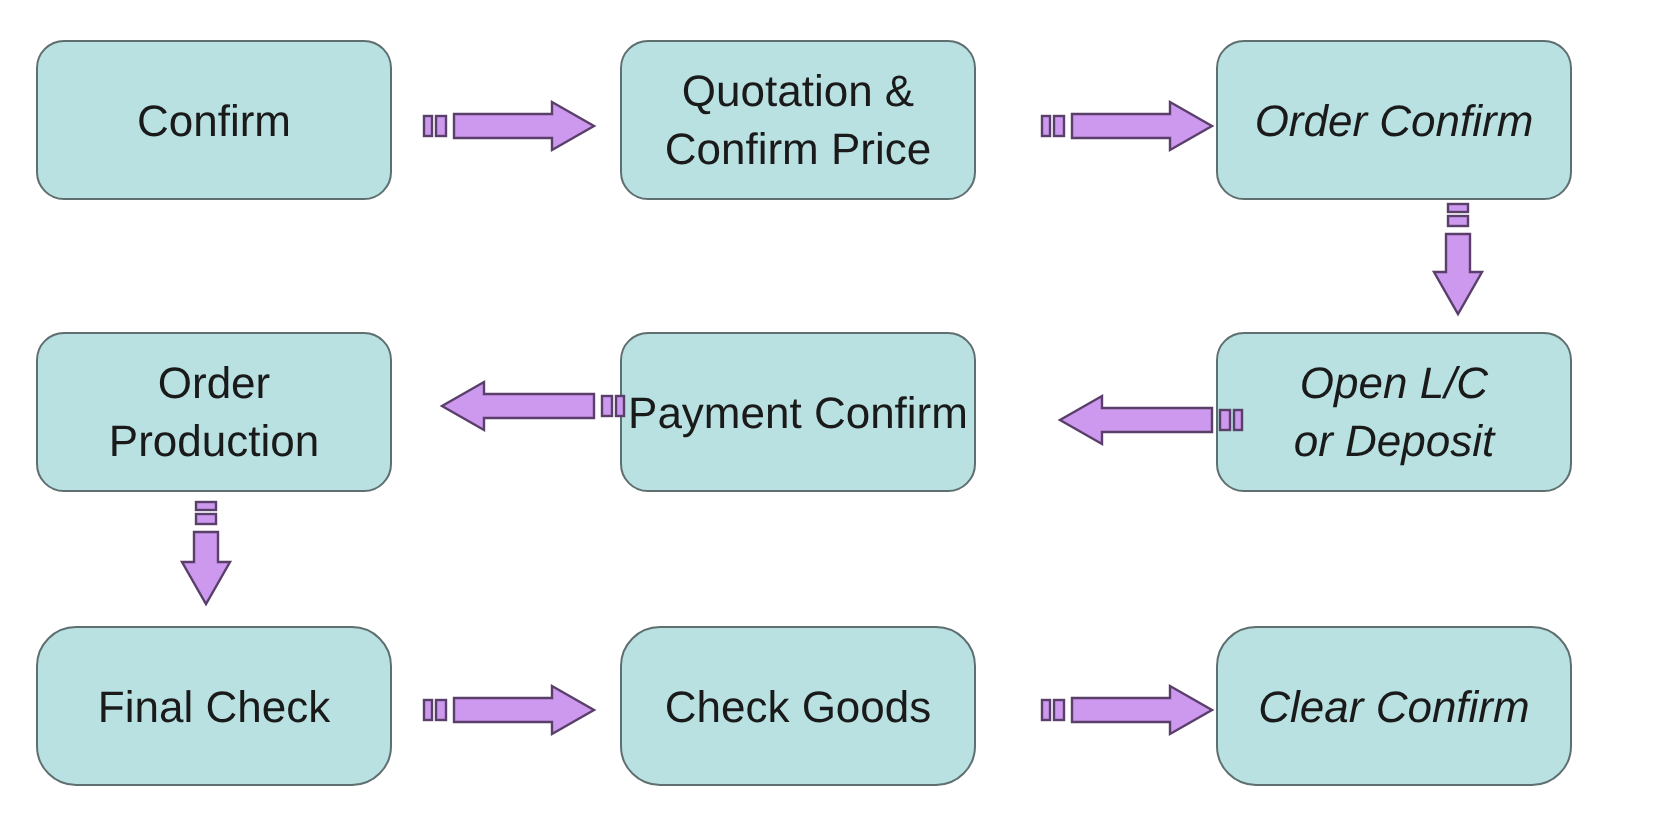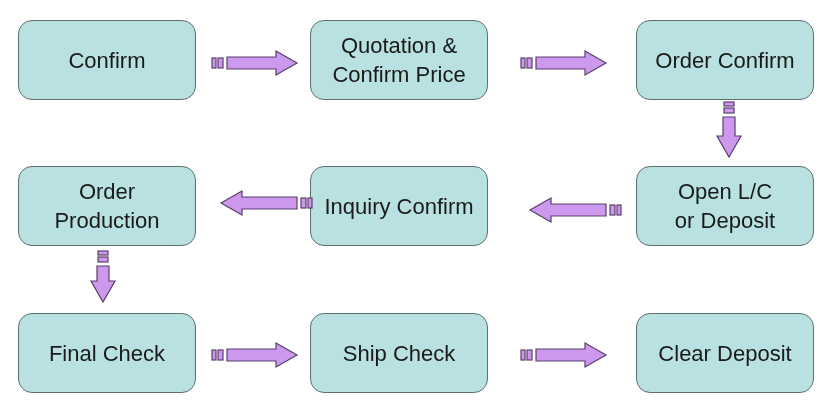--- a/index.html
+++ b/index.html
@@ -17,43 +17,43 @@
       border-radius: 14px;
       display: flex; align-items: center; justify-content: center;
       text-align: center;
       color: #1a1a1a;
       font-size: 22px;
       line-height: 29px;
       white-space: pre-line;
     }
     .c1 { left: 18px; }
     .c2 { left: 310px; }
-    .c3 { left: 636px; }
+    .c3 { left: 608px; font-style: italic; }
     .r1 { top: 20px; }
     .r2 { top: 166px; }
-    .r3 { top: 313px; }
+    .r3 { top: 313px; border-radius: 20px; }
     svg.arrow { position: absolute; overflow: visible; }
   </style>
 </head>
 <body>
 
 <div class="box c1 r1">Confirm</div>
 <div class="box c2 r1">Quotation &amp;
 Confirm Price</div>
 <div class="box c3 r1">Order Confirm</div>
 
 <div class="box c3 r2">Open L/C
 or Deposit</div>
-<div class="box c2 r2">Inquiry Confirm</div>
+<div class="box c2 r2">Payment Confirm</div>
 <div class="box c1 r2">Order
 Production</div>
 
 <div class="box c1 r3">Final Check</div>
-<div class="box c2 r3">Ship Check</div>
-<div class="box c3 r3">Clear Deposit</div>
+<div class="box c2 r3">Check Goods</div>
+<div class="box c3 r3">Clear Confirm</div>
 
 <svg class="arrow" style="left:212px; top:50px;" width="86" height="26">
     <g>
       <rect x="0" y="8" width="4" height="10" fill="#cc99ee" stroke="#5a3f6a" stroke-width="1.2"></rect>
       <rect x="6" y="8" width="5" height="10" fill="#cc99ee" stroke="#5a3f6a" stroke-width="1.2"></rect>
       <polygon points="15,7 64,7 64,1 85,13 64,25 64,19 15,19" fill="#cc99ee" stroke="#5a3f6a" stroke-width="1.2" stroke-linejoin="miter"></polygon>
     </g>
   </svg>
 <svg class="arrow" style="left:521px; top:50px;" width="86" height="26">
     <g>

